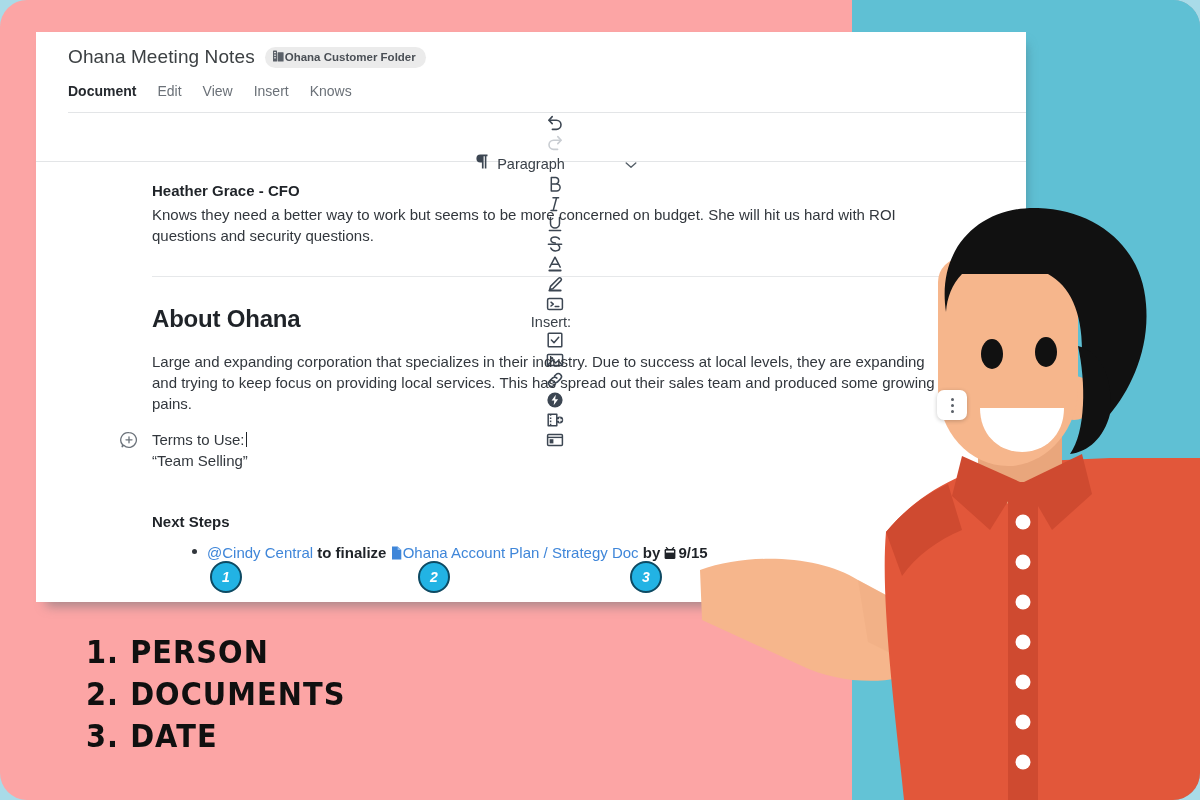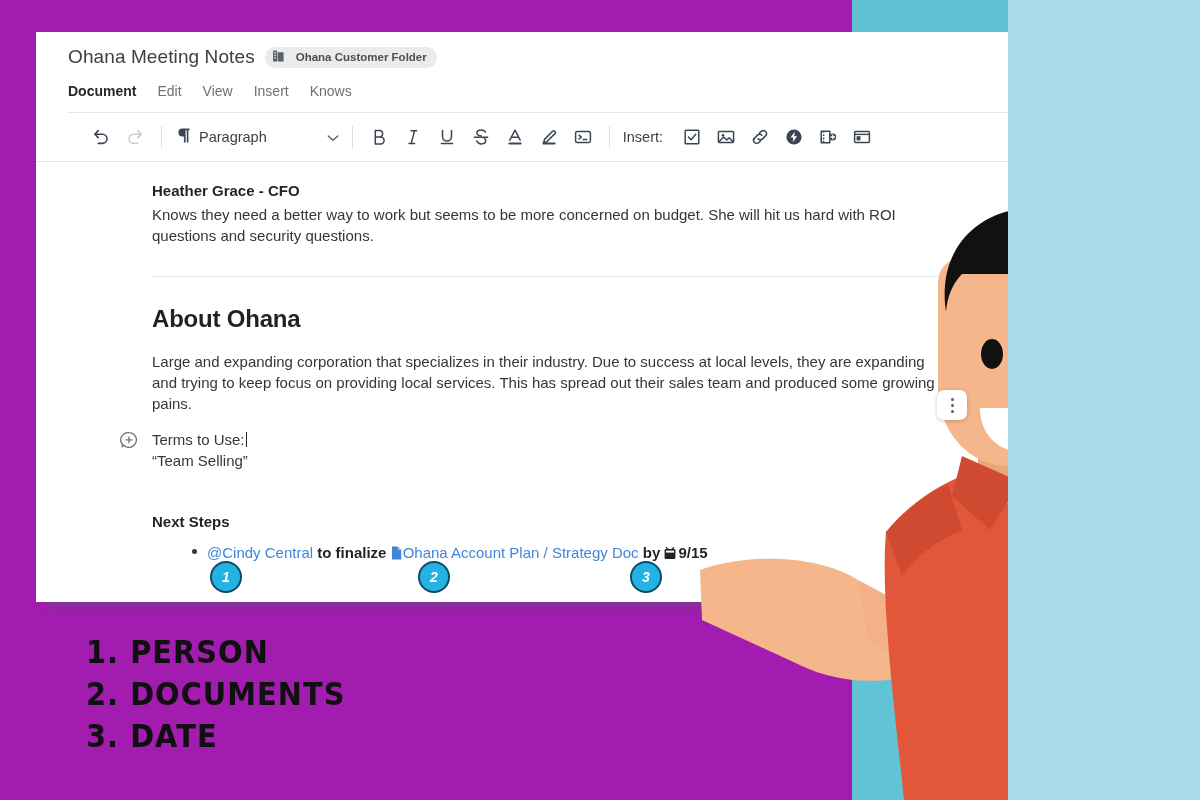--- a/index.html
+++ b/index.html
@@ -8,24 +8,25 @@
   }
   body {
     width: 1200px;
     height: 800px;
     overflow: hidden;
     font-family: "Liberation Sans", sans-serif;
     background: #a9dbe8;
   }
   .stage {
     position: relative;
-    width: 1008px;
+    width: 1200px;
     height: 800px;
-    background: #a21caf;
+    background: #fca5a5;
     overflow: hidden;
+    border-radius: 27px;
   }
   
   .band-right {
     position: absolute;
     left: 852px; top: 0;
     width: 348px; height: 800px;
     background: #63c3d6;
   }
   .band-right-shade {
     position: absolute;
@@ -62,21 +63,21 @@
   .doc-title {
     font-size: 19px;
     color: #3c4043;
     font-weight: 400;
     letter-spacing: .1px;
     white-space: nowrap;
   }
   .folder-badge {
     display: inline-flex;
     align-items: center;
-    gap: 12px;
+    gap: 1px;
     background: #ebebeb;
     color: #4a4f55;
     border-radius: 11px;
     padding: 3px 10px 4px 8px;
     font-size: 11.5px;
     font-weight: 700;
     white-space: nowrap;
   }
   .folder-badge .bico { display:block; }
   .menu-row {
@@ -102,20 +103,21 @@
     background: #e3e5e7;
     width: 100%;
   }
   
   .toolbar {
     display: flex;
     align-items: center;
     height: 48px;
     padding: 0 0 0 48px;
     gap: 0px;
+    flex-direction: column;
   }
   .tb-btn {
     width: 34px; height: 34px;
     display: flex; align-items: center; justify-content: center;
     color: #3c4652;
     cursor: default;
   }
   .tb-btn.disabled { color: #c9cdd2; }
   .tb-sep {
     width: 1px; height: 22px;

